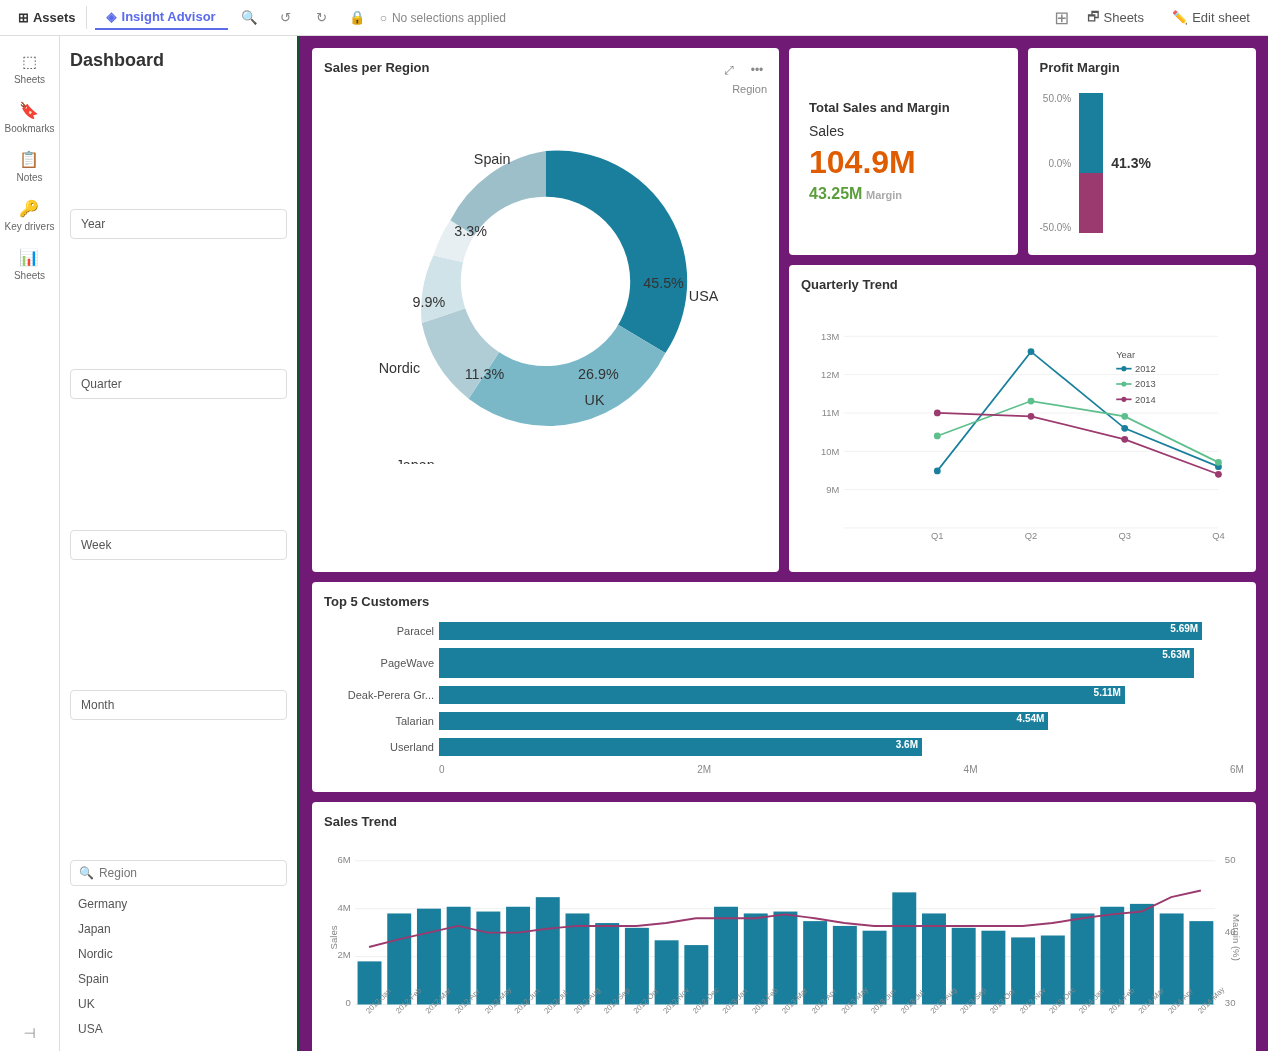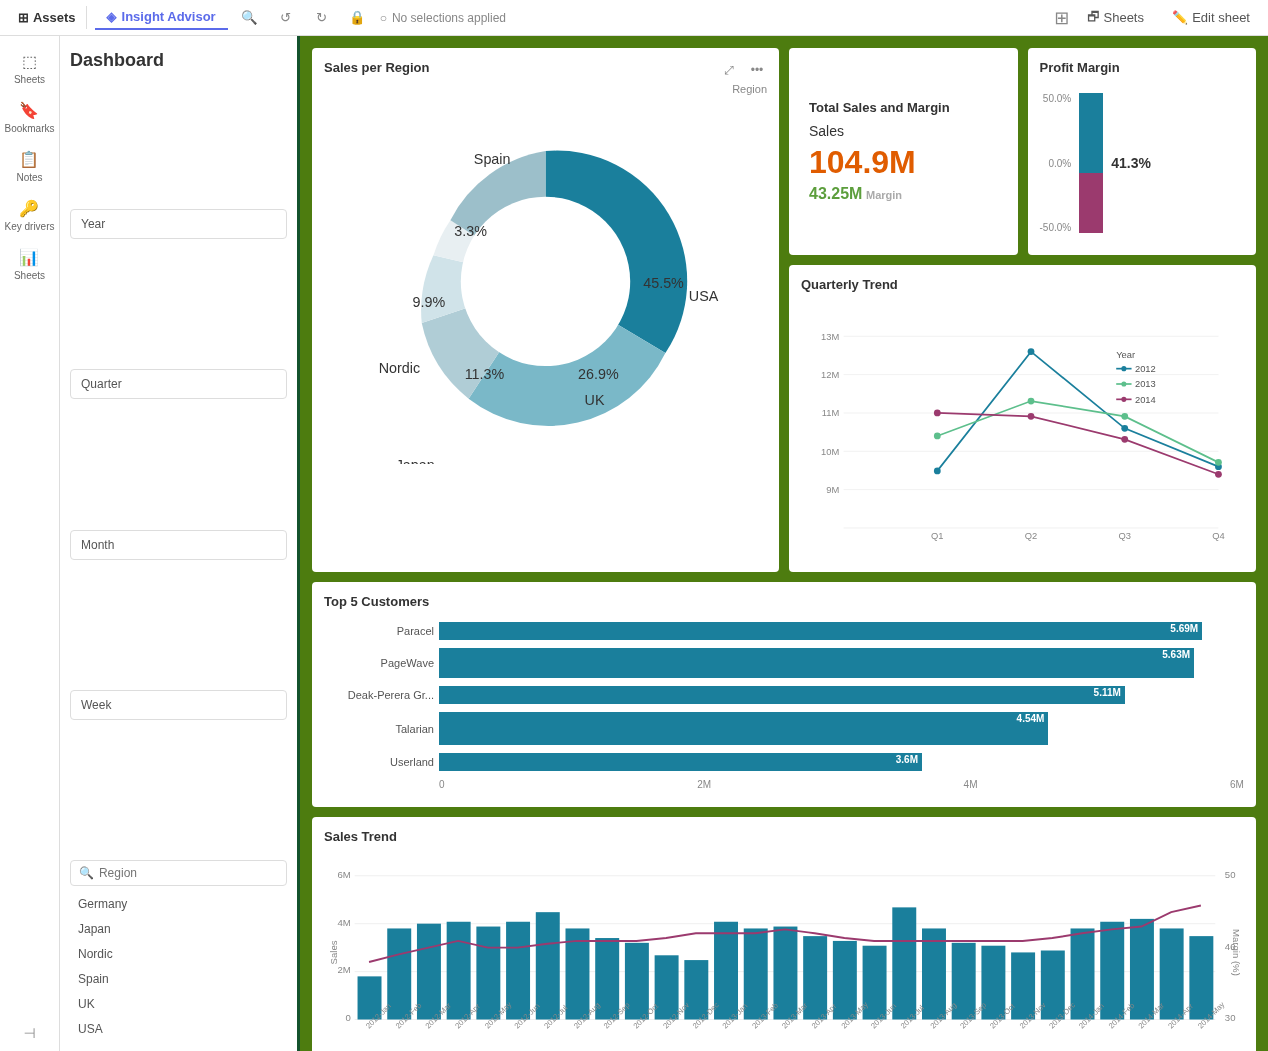--- a/index.html
+++ b/index.html
@@ -76,21 +76,21 @@
     .region-search input {
       border: none; outline: none; font-size: 12px; width: 100%;
     }
     .region-list { display: flex; flex-direction: column; gap: 1px; }
     .region-item {
       padding: 5px 8px; cursor: pointer; color: #555; font-size: 12px; border-radius: 3px;
     }
 
     
     .main-content {
-      flex: 1; overflow-y: auto; overflow-x: hidden; padding: 12px; background: #4d7c0f;
+      flex: 1; overflow-y: auto; overflow-x: hidden; padding: 12px; background: #701a75;
     }
 
     
     .top-row { display: grid; grid-template-columns: 1fr 1fr; gap: 10px; margin-bottom: 10px; }
 
     .card {
       background: #fff; border-radius: 4px; padding: 12px; position: relative;
     }
     .card-title {
       font-size: 13px; font-weight: 600; color: #333; margin-bottom: 8px;
@@ -179,22 +179,22 @@
       <span class="sidebar-icon">📊</span>
       <span>Sheets</span>
     </div>
     <div class="sidebar-collapse">⊣</div>
   </div>
 
   <div class="filter-panel">
     <div class="panel-title">Dashboard</div>
     <button class="filter-btn">Year</button>
     <button class="filter-btn">Quarter</button>
+    <button class="filter-btn">Week</button>
     <button class="filter-btn">Month</button>
-    <button class="filter-btn">Week</button>
 
     <div class="region-section">
       <div class="region-search">
         <span style="color:#888;">🔍</span>
         <input type="text" placeholder="Region" style="">
       </div>
       <div class="region-list">
         <div class="region-item">Germany</div>
         <div class="region-item">Japan</div>
         <div class="region-item">Nordic</div>
@@ -364,21 +364,21 @@
             <div class="bar-label">Deak-Perera Gr...</div>
             <div class="bar-track" style="position:relative;flex:1;height:18px;">
               <div class="bar-fill" style="width:85.2%;height:100%;background:#1a7f9c;position:relative;">
                 <span style="position:absolute;right:4px;top:1px;font-size:10px;color:#fff;font-weight:600;">5.11M</span>
               </div>
             </div>
           </div>
 
           <div class="bar-row">
             <div class="bar-label">Talarian</div>
-            <div class="bar-track" style="position:relative;flex:1;height:33px;">
+            <div class="bar-track" style="position:relative;flex:1;height:18px;">
               <div class="bar-fill" style="width:75.7%;height:100%;background:#1a7f9c;position:relative;">
                 <span style="position:absolute;right:4px;top:1px;font-size:10px;color:#fff;font-weight:600;">4.54M</span>
               </div>
             </div>
           </div>
 
           <div class="bar-row">
             <div class="bar-label">Userland</div>
             <div class="bar-track" style="position:relative;flex:1;height:18px;">
               <div class="bar-fill" style="width:60%;height:100%;background:#1a7f9c;position:relative;">

